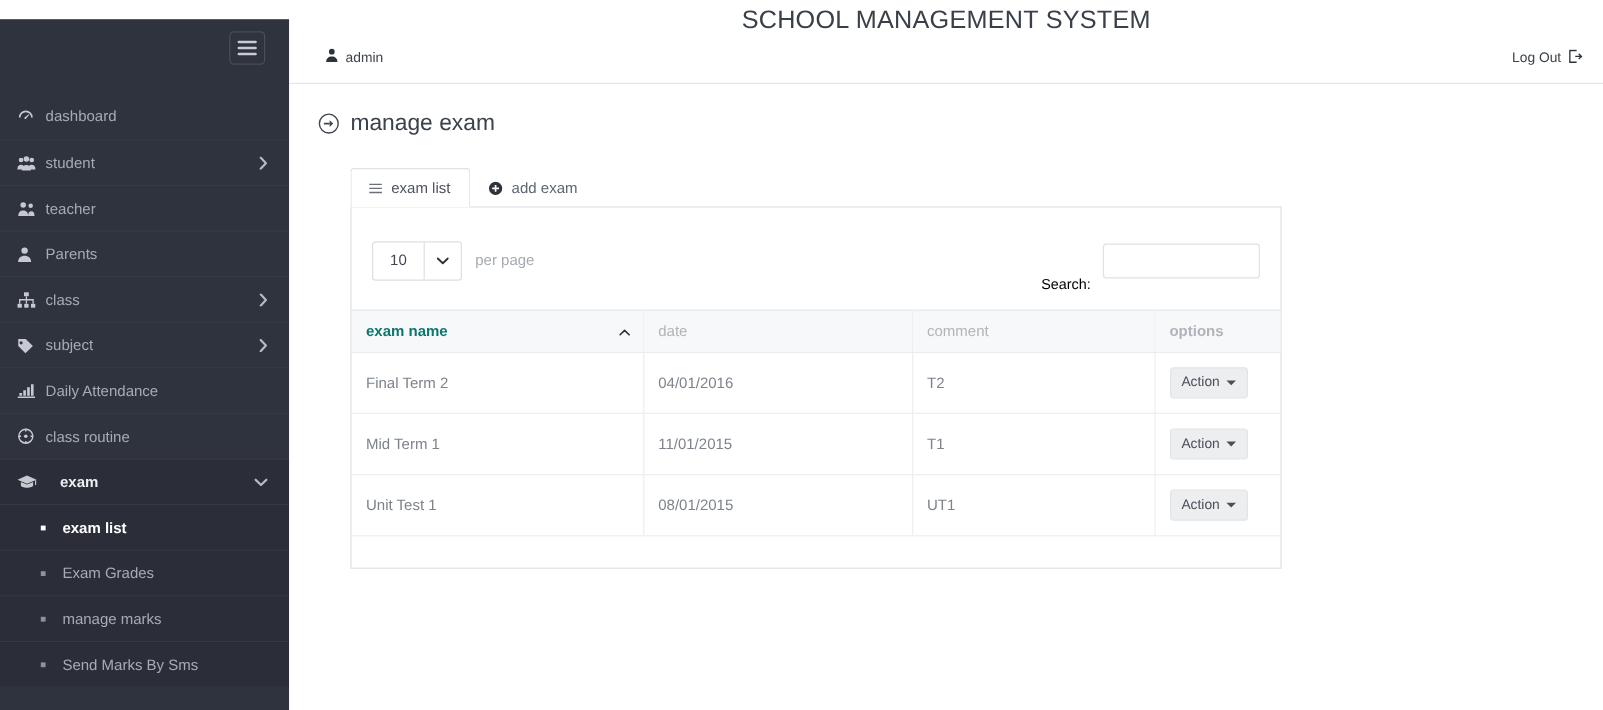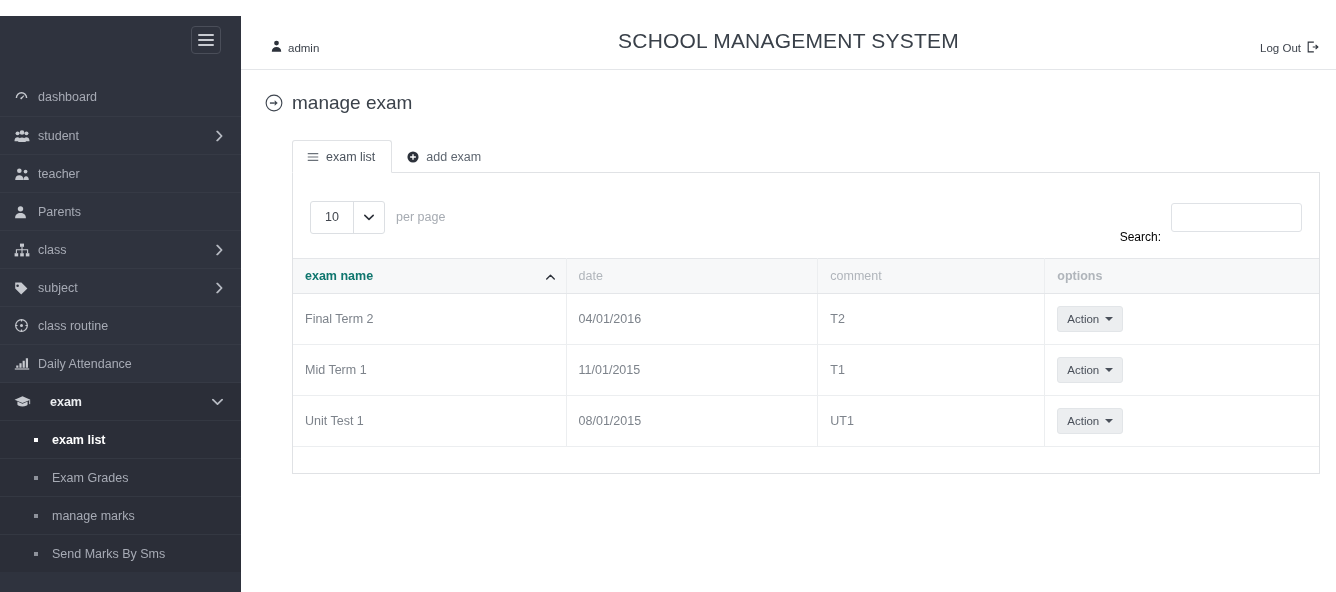--- a/index.html
+++ b/index.html
@@ -101,21 +101,20 @@
     position: relative;
     height: 70px;
     border-bottom: 1px solid #e4e6e9;
   }
   .app-title {
     position: absolute; left: 0; right: 0; top: 5px;
     text-align: center;
     font-size: 21px;
     color: #394049;
     letter-spacing: 0.2px;
-    margin-top: 24px;
   }
   .user-box {
     position: absolute; left: 30px; top: 40px;
     display: flex; align-items: flex-end; gap: 6px;
     font-size: 11.5px; color: #3d434c;
     cursor: pointer;
   }
   .logout-box {
     position: absolute; right: 17px; top: 41px;
     display: flex; align-items: center; gap: 6px;
@@ -155,21 +154,21 @@
     background: #ffffff;
     border-color: #e0e2e5;
     border-bottom-color: #ffffff;
     color: #4c545e;
   }
   .tab .tab-icon { display: inline-flex; color: #6a7179; }
   .tab-panel {
     border: 1px solid #e0e2e5;
     border-top: 1px solid #e0e2e5;
     background: #fff;
-    width: 1028px;
+    width: 776px;
     height: 302px;
     overflow: hidden;
     position: relative;
   }
 
   .table-controls {
     display: flex; align-items: center; justify-content: space-between;
     padding: 17px 17px 14px 17px;
   }
   .perpage-group { display: flex; align-items: center; gap: 11px; }
@@ -357,37 +356,37 @@
         <span class="nav-label">subject</span>
         <span class="chevron">
           <svg width="7" height="11" viewBox="0 0 7 11">
               <path d="M1.2 0.8 5.6 5.5 1.2 10.2" stroke="currentColor" stroke-width="1.8" fill="none" stroke-linecap="round" stroke-linejoin="round"></path>
             </svg>
         </span>
       </li>
 
       <li class="nav-item">
         <span class="nav-icon">
+          <svg width="16" height="13" viewBox="0 0 16 13">
+              <path fill="currentColor" d="M0.8 11.4h14.4v1.2H0.8z"></path>
+              <path fill="currentColor" d="M2.2 8.4h2.2v2.4H2.2zM5.4 6.2h2.2v4.6H5.4zM8.6 3.8h2.2v7H8.6zM11.8 1.2H14v9.6h-2.2z"></path>
+            </svg>
+        </span>
+        <span class="nav-label">Daily Attendance</span>
+      </li>
+
+      <li class="nav-item">
+        <span class="nav-icon">
           <svg width="15" height="15" viewBox="0 0 16 16">
               <circle cx="8" cy="8" r="6.2" stroke="currentColor" stroke-width="1.3" fill="none"></circle>
               <path stroke="currentColor" stroke-width="1.3" d="M8 1.4v2.4M8 12.2v2.4M1.4 8h2.4M12.2 8h2.4"></path>
               <circle cx="8" cy="8" r="1.6" fill="currentColor"></circle>
             </svg>
         </span>
         <span class="nav-label">class routine</span>
-      </li>
-
-      <li class="nav-item">
-        <span class="nav-icon">
-          <svg width="16" height="13" viewBox="0 0 16 13">
-              <path fill="currentColor" d="M0.8 11.4h14.4v1.2H0.8z"></path>
-              <path fill="currentColor" d="M2.2 8.4h2.2v2.4H2.2zM5.4 6.2h2.2v4.6H5.4zM8.6 3.8h2.2v7H8.6zM11.8 1.2H14v9.6h-2.2z"></path>
-            </svg>
-        </span>
-        <span class="nav-label">Daily Attendance</span>
       </li>
 
       <li class="nav-item open">
         <span class="nav-icon">
           <svg width="17" height="13" viewBox="0 0 18 13">
               <path fill="currentColor" d="M9 1 0.6 4.6 9 8.2l8.4-3.6L9 1z"></path>
               <path fill="currentColor" d="M3.6 6.6v3.2c0 1 2.4 2 5.4 2s5.4-1 5.4-2V6.6L9 8.9 3.6 6.6z"></path>
               <path stroke="currentColor" stroke-width="1" fill="none" d="M16.6 5.1v4.2"></path>
             </svg>
         </span>

